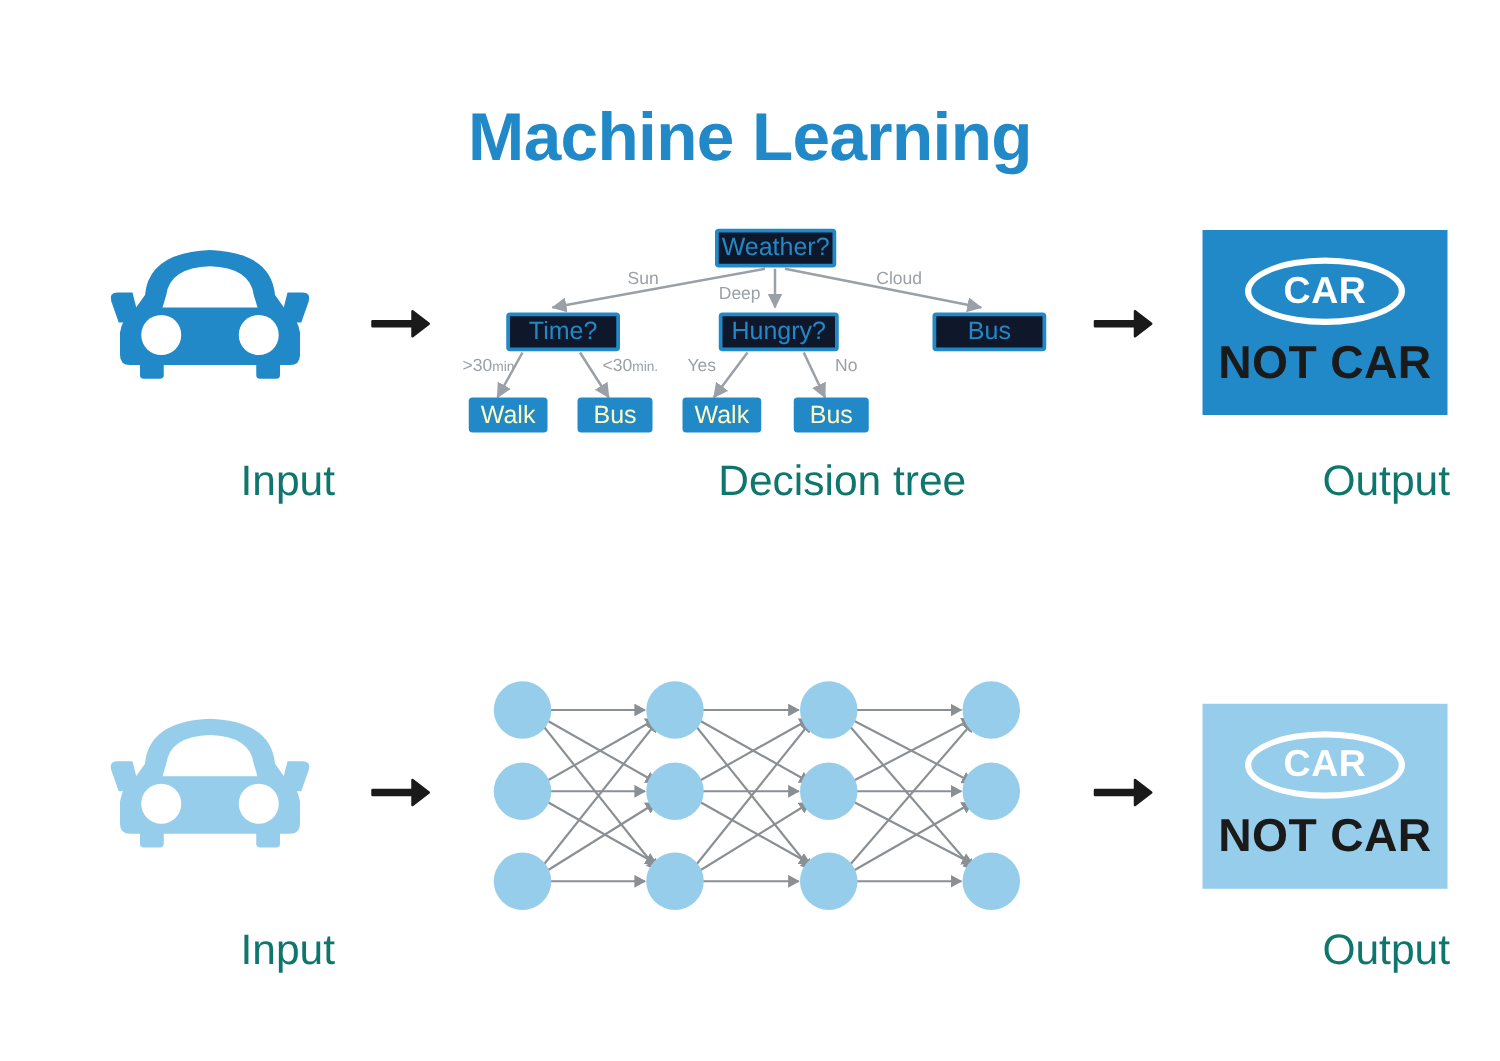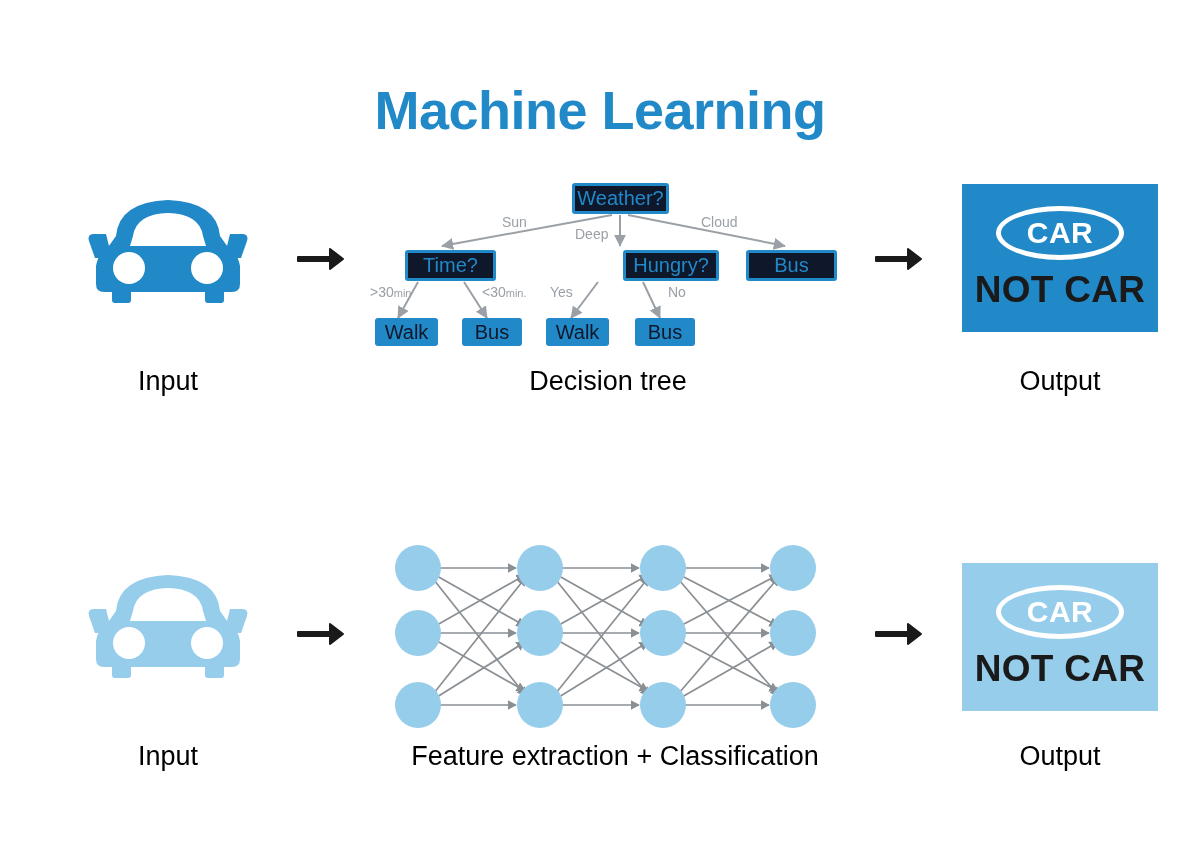--- a/index.html
+++ b/index.html
@@ -36,23 +36,23 @@
   }
   #dl-title {
     top: 455px;
     font-size: 54px;
     color: #96CDEB;
   }
 
   
   .caption {
     position: absolute;
-    text-align: center;
-    font-size: 27px;
-    color: #000000;
+    text-align: right;
+    font-size: 34px;
+    color: #0f766e;
     white-space: nowrap;
   }
 
   
   .big-arrow {
     position: absolute;
     width: 52px;
     height: 44px;
   }
 
@@ -113,21 +113,21 @@
   .tree-node.internal {
     background: #0f172a;
     border: 3px solid #2189C8;
     border-radius: 3px;
     color: #2189C8;
     font-size: 20px;
   }
   .tree-node.leaf {
     background: #2189C8;
     border-radius: 3px;
-    color: #0f172a;
+    color: #fef9c3;
     font-size: 20px;
   }
   .edge-label {
     position: absolute;
     color: #9aa0a6;
     font-size: 14px;
     white-space: nowrap;
   }
   .edge-label .unit {
     font-size: 11px;
@@ -204,21 +204,21 @@
         <line x1="238" y1="104" x2="211" y2="140"></line>
 
         <line x1="283" y1="104" x2="300" y2="140"></line>
       </g>
     </svg>
 
     <div class="tree-node internal" style="left:212px; top:5px; width:97px; height:31px;">Weather?</div>
 
     <div class="tree-node internal" style="left:45px; top:72px; width:91px; height:31px;">Time?</div>
 
-    <div class="tree-node internal" style="left:215px; top:72px; width:96px; height:31px;margin-left:48px;">Hungry?</div>
+    <div class="tree-node internal" style="left:215px; top:72px; width:96px; height:31px;">Hungry?</div>
 
     <div class="tree-node internal" style="left:386px; top:72px; width:91px; height:31px;">Bus</div>
 
     <div class="tree-node leaf" style="left:15px; top:140px; width:63px; height:28px;">Walk</div>
 
     <div class="tree-node leaf" style="left:102px; top:140px; width:60px; height:28px;">Bus</div>
 
     <div class="tree-node leaf" style="left:186px; top:140px; width:63px; height:28px;">Walk</div>
 
     <div class="tree-node leaf" style="left:275px; top:140px; width:60px; height:28px;">Bus</div>
@@ -331,21 +331,20 @@
         <circle cx="283" cy="33" r="23"></circle>
         <circle cx="283" cy="98" r="23"></circle>
         <circle cx="283" cy="170" r="23"></circle>
         <circle cx="413" cy="33" r="23"></circle>
         <circle cx="413" cy="98" r="23"></circle>
         <circle cx="413" cy="170" r="23"></circle>
       </g>
     </svg>
   </div>
 
-  <div class="caption" style="left:310px; top:741px; width:610px;">Feature extraction + Classification</div>
 
   <div class="big-arrow" style="left:872px; top:612px;">
     <svg width="52" height="44" viewBox="0 0 52 44" aria-hidden="true">
       <path d="M4 20 L36 20 L36 12 L49 22 L36 32 L36 24 L4 24 Z" fill="#1a1a1a" stroke="#1a1a1a" stroke-width="2" stroke-linejoin="round"></path>
     </svg>
   </div>
 
   <div class="output-panel" style="left:962px; top:563px; background:#96CDEB;">
     <div class="car-oval">
       <span class="car-oval-text">CAR</span>

